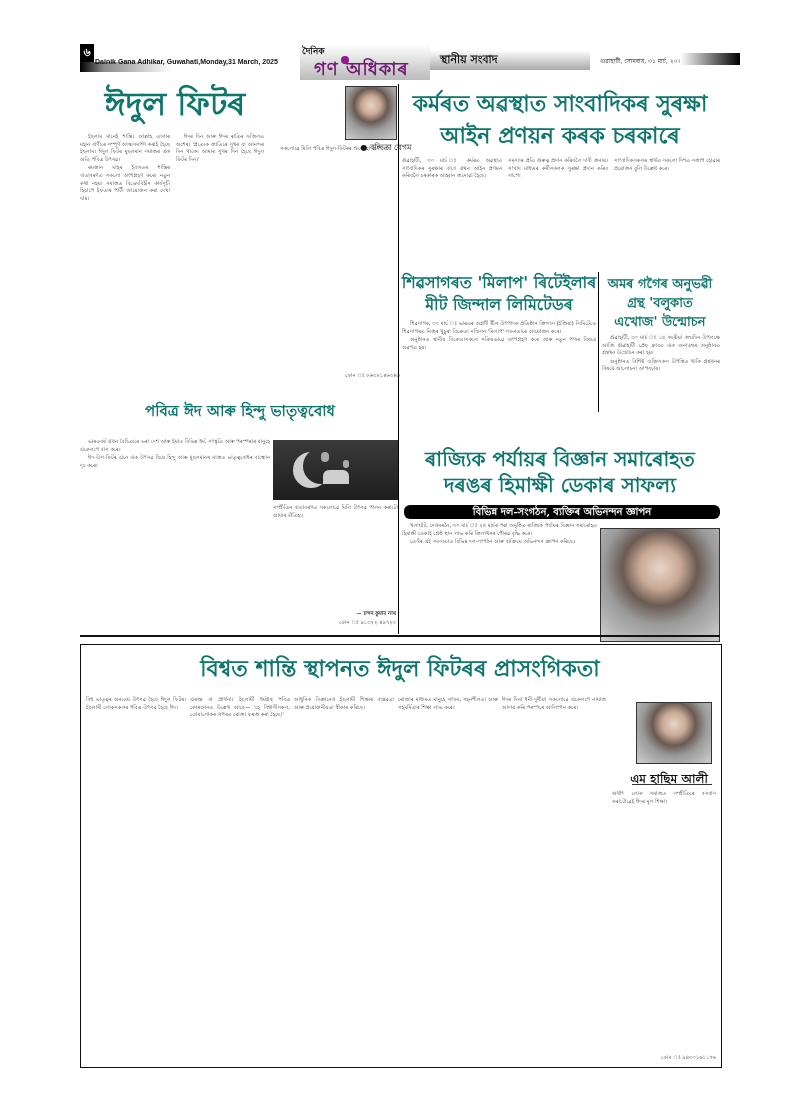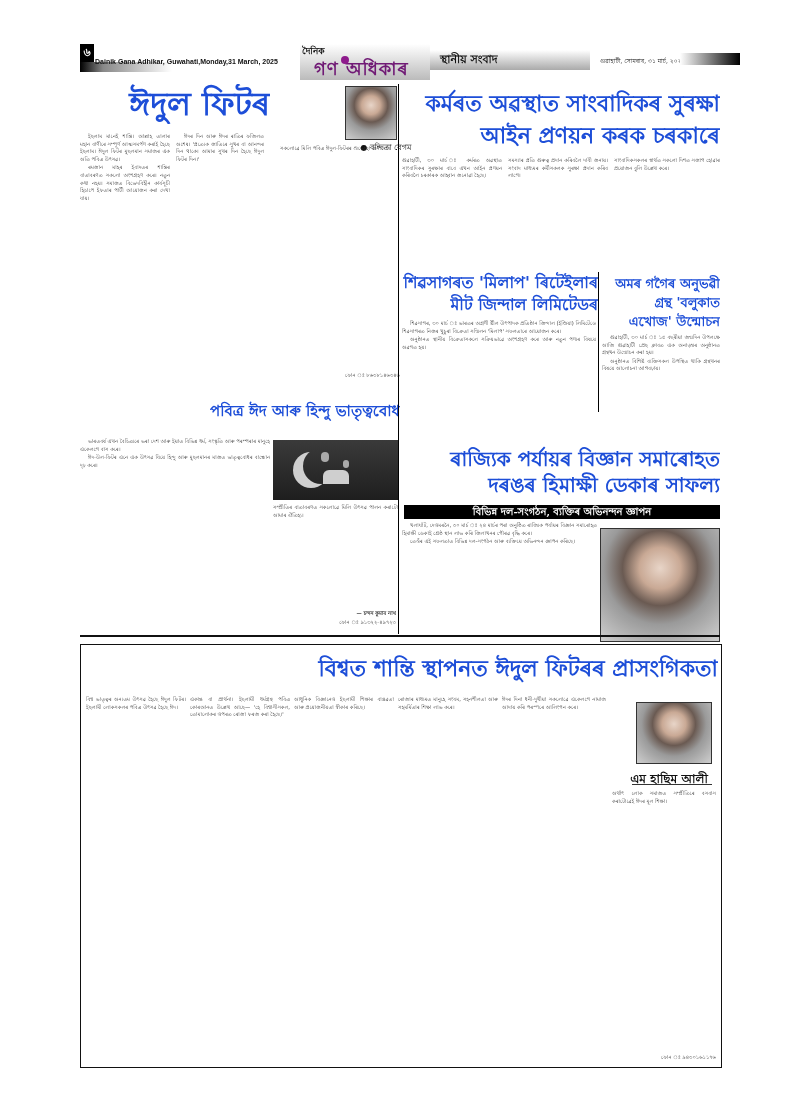--- a/index.html
+++ b/index.html
@@ -1,20 +1,20 @@
 <!DOCTYPE html>
 <html><head>
 <meta charset="utf-8">
 <style>
   html,body{margin:0;padding:0;background:#fff;}
   body{width:800px;height:1120px;position:relative;overflow:hidden;font-family:"DejaVu Serif",serif;color:#111;}
   .abs{position:absolute;}
   .txt{font-family:"DejaVu Sans",sans-serif;font-size:5.2px;line-height:7.6px;color:#333;text-align:justify;overflow:hidden;}
   .txt p{margin:0 0 1px 0;text-indent:8px;}
-  .hl{font-family:"DejaVu Serif",serif;font-weight:bold;color:#1d4ed8;text-align:right;white-space:nowrap;overflow:hidden;}
+  .hl{font-family:"DejaVu Serif",serif;font-weight:bold;color:#0f766e;text-align:center;white-space:nowrap;overflow:hidden;}
   
   .pgnum{left:80px;top:44px;width:14px;height:18px;background:#000;color:#fff;font-size:11px;font-weight:bold;text-align:center;line-height:18px;}
   .pgbar{left:80px;top:62px;width:230px;height:10px;background:linear-gradient(90deg,#000 0%,#888 10%,#fff 40%);}
   .dateline{left:95px;top:58px;font-family:"Liberation Sans",sans-serif;font-size:7px;font-weight:bold;color:#111;}
   .masthead{left:300px;top:44px;width:130px;height:36px;background:linear-gradient(180deg,#fff 0%,#bbb 100%);}
   .dainik{left:302px;top:44px;font-size:9px;font-weight:bold;}
   .brand{left:314px;top:55px;font-size:18px;font-weight:bold;letter-spacing:1px;color:#701a75;}
   .brand-dot{left:341px;top:56px;width:8px;height:8px;border-radius:50%;background:#8e1a8c;}
   .section{left:430px;top:50px;width:150px;height:20px;background:linear-gradient(180deg,#fff 0%,#aaa 100%);font-size:11px;font-weight:bold;line-height:20px;padding-left:10px;}
   .hdate{left:600px;top:56px;font-size:6px;color:#222;}
@@ -87,21 +87,21 @@
   <div class="abs" style="left:50px;top:30px;width:26px;height:14px;background:#cfcfcf;border-radius:6px 6px 0 0;"></div>
   <div class="abs" style="left:48px;top:12px;width:8px;height:10px;background:#aaa;border-radius:4px;"></div>
   <div class="abs" style="left:70px;top:20px;width:6px;height:8px;background:#aaa;border-radius:3px;"></div>
 </div>
 <div class="abs txt" style="left:273px;top:504px;width:125px;height:102px;">সম্প্ৰীতিৰ বাতাবৰণত সকলোৱে মিলি উৎসৱ পালন কৰাটো আমাৰ ঐতিহ্য।</div>
 <div class="abs txt" style="left:300px;top:610px;width:96px;text-align:right;font-weight:bold;">— চন্দন কুমাৰ নাথ</div>
 <div class="abs txt" style="left:300px;top:619px;width:96px;text-align:right;">ফোন ঃ ৯১৩২২-৪৯৭২৩</div>
 
 <div class="abs hl" style="left:400px;top:446px;width:320px;font-size:20px;line-height:26px;">ৰাজ্যিক পৰ্যায়ৰ বিজ্ঞান সমাৰোহত</div>
 <div class="abs hl" style="left:400px;top:472px;width:320px;font-size:20px;line-height:26px;">দৰঙৰ হিমাক্ষী ডেকাৰ সাফল্য</div>
-<div class="abs blackbar" style="left:404px;top:505px;width:316px;height:14px;font-size:10px;line-height:14px;">বিভিন্ন দল-সংগঠন, ব্যক্তিৰ অভিনন্দন জ্ঞাপন</div>
+<div class="abs blackbar" style="left:404px;top:505px;width:316px;height:14px;font-size:10px;line-height:14px;border-radius:6px;">বিভিন্ন দল-সংগঠন, ব্যক্তিৰ অভিনন্দন জ্ঞাপন</div>
 <div class="abs txt" style="left:402px;top:522px;width:195px;height:118px;">
     <p>খলাৰ্ঘাট, দেওমৰনৈ, ৩০ মাৰ্চ ঃ ২৪ মাৰ্চৰ পৰা অনুষ্ঠিত ৰাজ্যিক পৰ্যায়ৰ বিজ্ঞান সমাৰোহত হিমাক্ষী ডেকাই শ্ৰেষ্ঠ স্থান লাভ কৰি জিলাখনৰ গৌৰৱ বৃদ্ধি কৰে।</p>
     <p>তেওঁৰ এই সফলতাত বিভিন্ন দল-সংগঠন আৰু ব্যক্তিয়ে অভিনন্দন জ্ঞাপন কৰিছে।</p>
   </div>
 <div class="abs portrait" style="left:600px;top:528px;width:118px;height:112px;"></div>
 
 <div class="abs" style="left:80px;top:635px;width:640px;height:2px;background:#111;"></div>
 <div class="abs box" style="left:80px;top:644px;width:640px;height:422px;"></div>
 <div class="abs hl" style="left:82px;top:648px;width:636px;font-size:22px;line-height:40px;">বিশ্বত শান্তি স্থাপনত ঈদুল ফিটৰৰ প্ৰাসংগিকতা</div>
 <div class="abs txt" style="left:86px;top:696px;width:100px;height:366px;">বিশ্ব ভাতৃত্বৰ অন্যতম উৎসৱ হৈছে ঈদুল ফিটৰ। ইছলামী লোকসকলৰ পবিত্ৰ উৎসৱ হৈছে ঈদ।</div>

